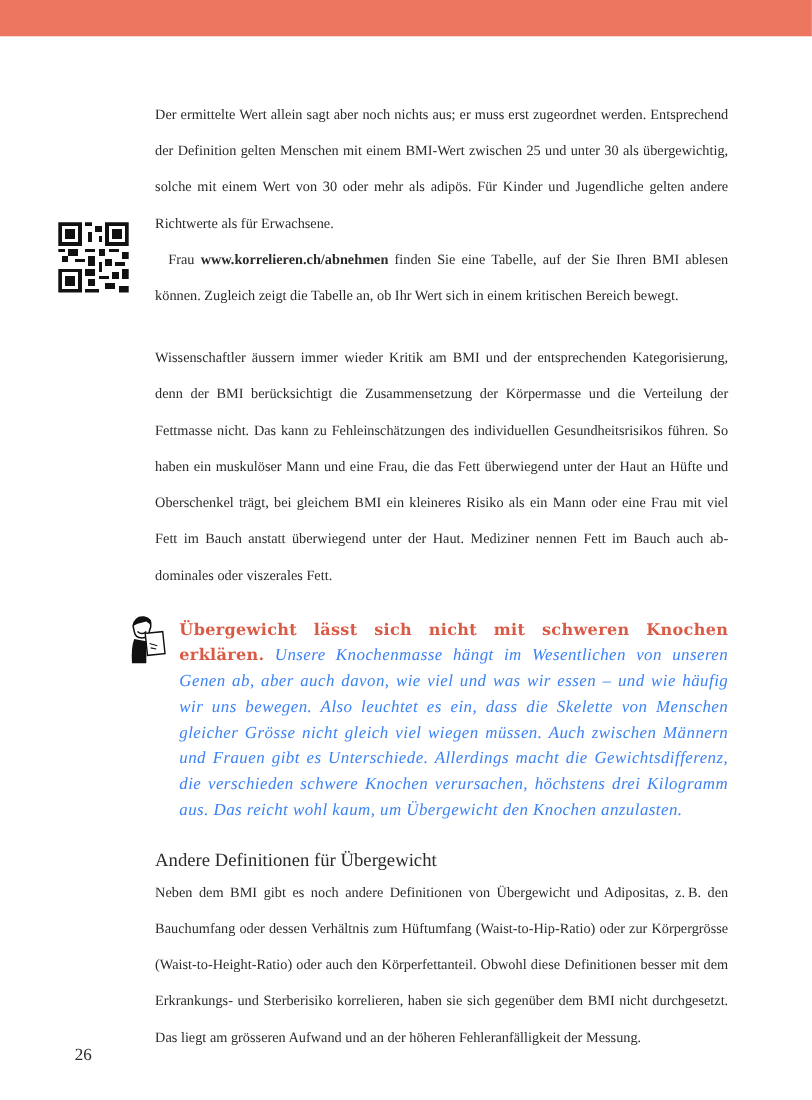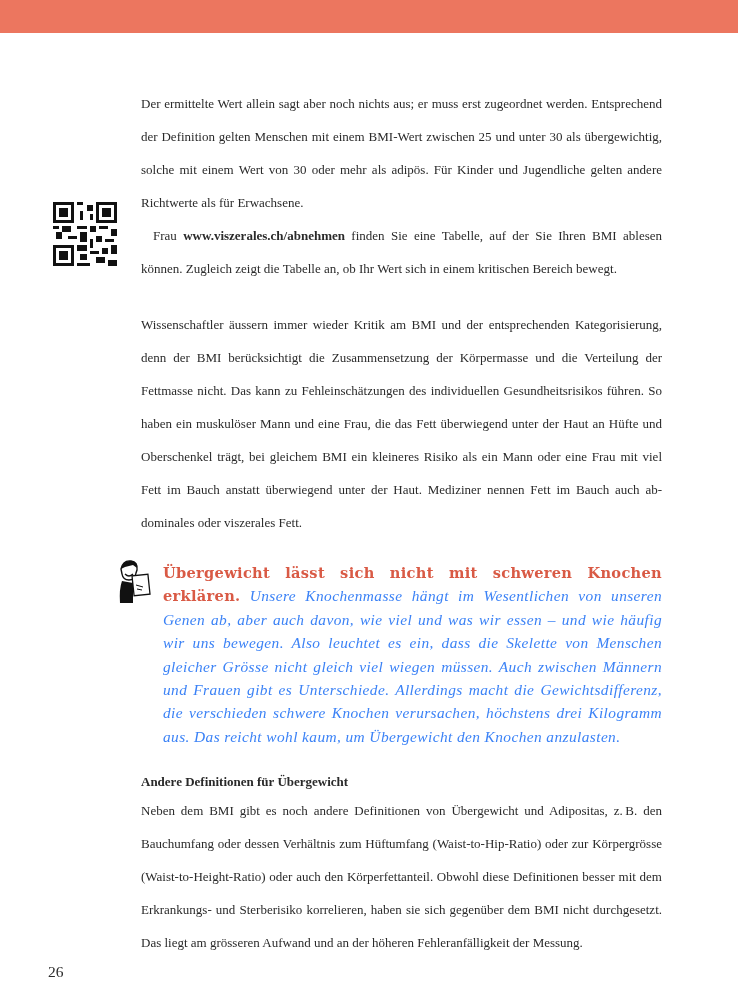--- a/index.html
+++ b/index.html
@@ -13,22 +13,22 @@
   .indent { text-indent: 12px; }
   .gap { height: 23px; }
   b.url { font-weight: bold; }
   .qr { position: absolute; left: 53px; top: 202px; width: 64px; height: 64px; }
   .tip { position: relative; margin-top: 22px; margin-left: -14px; width: 535px; }
   .tip p { font-size: 15.4px; line-height: 23.4px; }
   .tip .mascot { position: absolute; left: -10px; top: -2px; width: 36px; height: 46px; }
   .tip-head { color: #d95a45; font-weight: bold; font-family: "DejaVu Serif", serif; font-size: 14.6px; letter-spacing: 0.3px; }
   .tip-body { font-style: italic; color: #3b82f6; letter-spacing: 0.4px; }
   .tip .first { padding-left: 36px; }
-  h3 { margin: 22px 0 0 0; font-size: 13px; line-height: 23.8px; font-weight: bold; }
-  .page-number { position: absolute; left: 48px; top: 951px; font-size: 15.5px; margin-top: 12px; }
+  h3 { margin: 22px 0 0 0; font-size: 17px; line-height: 23.8px; font-weight: normal; }
+  .page-number { position: absolute; left: 68px; top: 951px; font-size: 15.5px; }
 </style>
 </head>
 <body>
 
 <div class="top-band"></div>
 
 <svg class="qr" viewBox="0 0 21 21" shape-rendering="crispEdges">
   <rect x="0" y="0" width="21" height="21" fill="#fff"></rect>
   <g fill="#111">
     <rect x="0" y="0" width="7" height="7"></rect>
@@ -62,21 +62,21 @@
       <rect x="19" y="14" width="2" height="3"></rect>
       <rect x="14" y="18" width="3" height="2"></rect>
     <rect x="18" y="19" width="3" height="2"></rect>
       <rect x="8" y="20" width="4" height="1"></rect>
       <rect x="12" y="4" width="1" height="2"></rect>
   </g>
 </svg>
 
 <div class="content">
   <p>Der ermittelte Wert allein sagt aber noch nichts aus; er muss erst zuge­ordnet werden. Entsprechend der Definition gelten Menschen mit einem BMI-Wert zwischen 25 und unter 30 als übergewichtig, solche mit einem Wert von 30 oder mehr als adipös. Für Kinder und Jugendliche gelten andere Richtwerte als für Erwachsene.</p>
-  <p class="indent"><span>Frau </span><b class="url">www.viszerales.ch/abnehmen</b><span> finden Sie eine Tabelle, auf der Sie Ihren BMI ablesen können. Zugleich zeigt die Tabelle an, ob Ihr Wert sich in einem kritischen Bereich bewegt.</span></p>
+  <p class="indent"><span>Frau </span><b class="url">www.korrelieren.ch/abnehmen</b><span> finden Sie eine Tabelle, auf der Sie Ihren BMI ablesen können. Zugleich zeigt die Tabelle an, ob Ihr Wert sich in einem kritischen Bereich bewegt.</span></p>
   <div class="gap"></div>
   <p>Wissenschaftler äussern immer wieder Kritik am BMI und der entspre­chenden Kategorisierung, denn der BMI berücksichtigt die Zusammenset­zung der Körpermasse und die Verteilung der Fettmasse nicht. Das kann zu Fehleinschätzungen des individuellen Gesundheitsrisikos führen. So haben ein muskulöser Mann und eine Frau, die das Fett überwiegend unter der Haut an Hüfte und Oberschenkel trägt, bei gleichem BMI ein kleineres Risiko als ein Mann oder eine Frau mit viel Fett im Bauch anstatt überwiegend unter der Haut. Mediziner nennen Fett im Bauch auch ab­dominales oder viszerales Fett.</p>
 
   <div class="tip">
     <svg class="mascot" viewBox="0 0 36 46">
       <path d="M4 10 Q6 1 14 2 Q21 3 20 11 L19 14 Q18 21 12 21 Q6 21 5 15 Z" fill="#fff" stroke="#111" stroke-width="1.4"></path>
       <path d="M4 10 Q6 1 14 2 Q21 3 20 9 L16 6 L8 8 Z" fill="#111"></path>
       <path d="M8 15 Q12 19 16 15" fill="none" stroke="#111" stroke-width="1.3"></path>
       <rect x="16" y="16" width="16" height="20" fill="#fff" stroke="#111" stroke-width="1.3" transform="rotate(-6 24 26)"></rect>
       <path d="M5 22 Q2 30 3 44 L16 44 L16 24 Z" fill="#111"></path>

